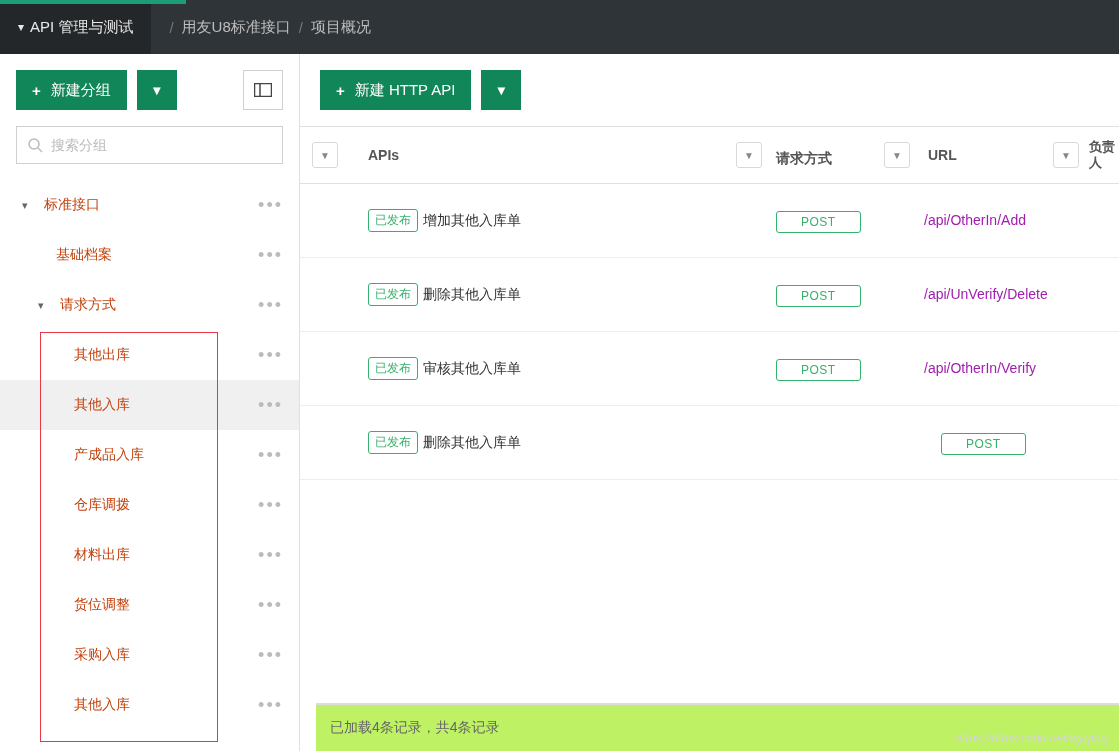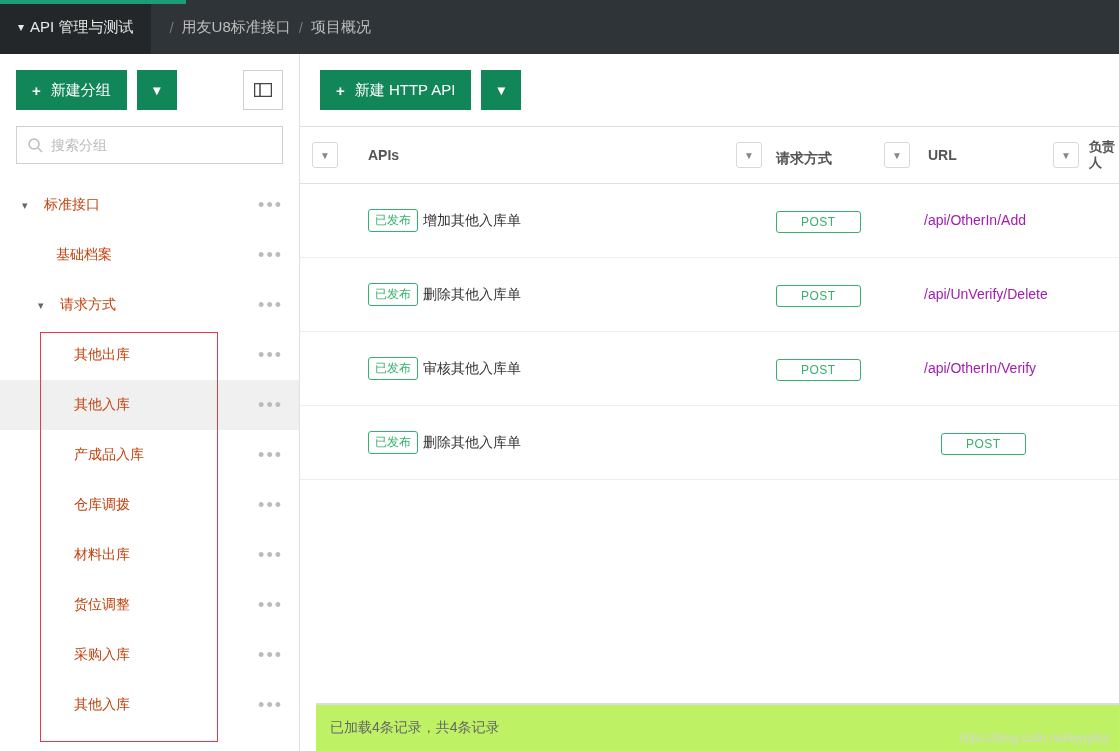--- a/index.html
+++ b/index.html
@@ -231,13 +231,13 @@
       <div class="method-cell"><span class="badge-post">POST</span></div>
       <div class="resp-cell"></div>
     </div>
 
     <div class="status-bar">
       <span>已加载4条记录，共4条记录</span>
     </div>
   </div>
 </div>
 
-<div class="watermark">https://blog.csdn.net/wyqihsj</div>
+<div class="watermark">https://https.csdn.net/wyqihsj</div>
 
 </body></html>

